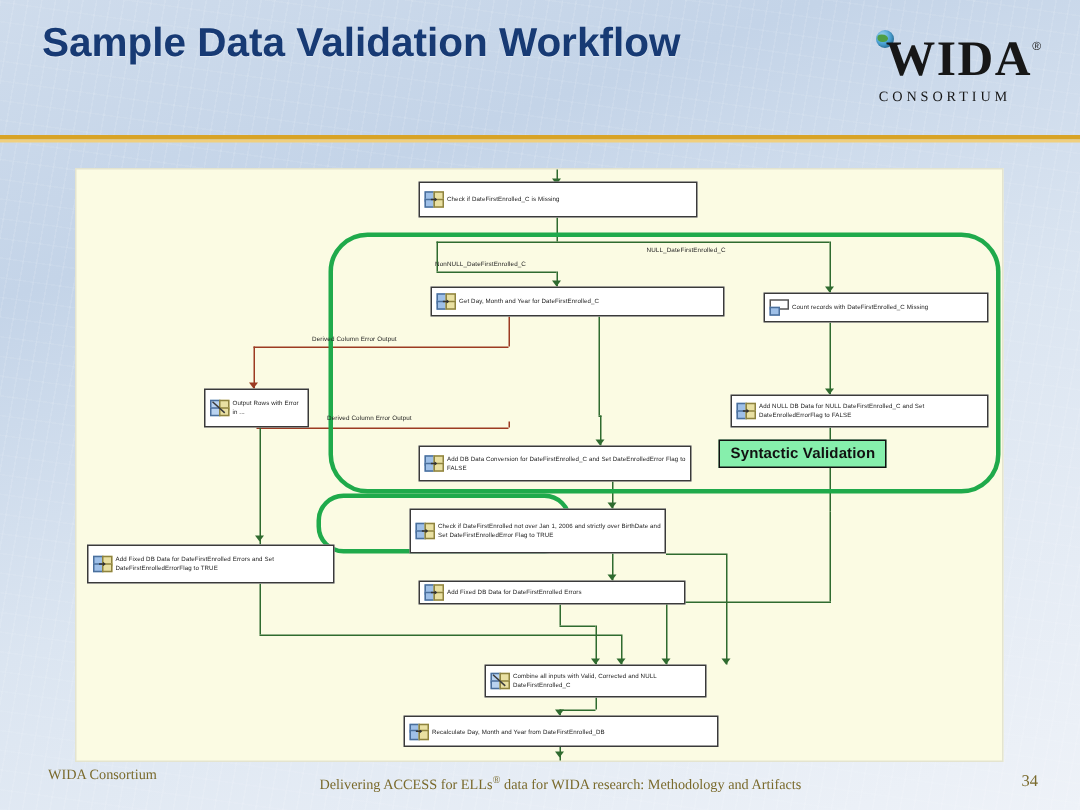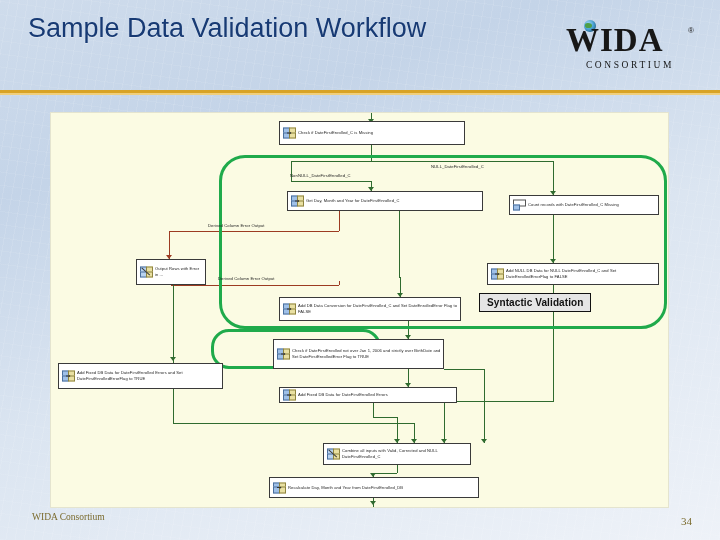--- a/index.html
+++ b/index.html
@@ -23,31 +23,31 @@
       repeating-linear-gradient(8deg, rgba(255,255,255,0.07) 0px, rgba(255,255,255,0.07) 1px, rgba(255,255,255,0) 1px, rgba(255,255,255,0) 13px);
     pointer-events:none;
   }
 
   
   #header {
     position: absolute; left:0; top:0; width:720px; height:96px;
   }
   #slide-title {
     position:absolute; left:28px; top:12px; width:470px;
-    font-size:27px; font-weight:normal; line-height:1.22;
+    font-size:27px; font-weight:bold; line-height:1.22;
     color:#173a74;
     text-shadow: 0 1px 0 rgba(255,255,255,0.35);
   }
   
   #logo { position:absolute; left:566px; top:18px; width:130px; height:62px; }
   #logo-word {
     position:absolute; left:0; top:4px; width:122px;
     font-size:33px; font-weight:bold; letter-spacing:1px;
     color:#171717; font-family:"Liberation Serif", serif;
-    text-align:left;
+    text-align:right;
   }
   #logo-reg {
     position:absolute; right:2px; top:8px; font-size:8px; color:#222;
   }
   #logo-sub {
     position:absolute; left:0; top:42px; width:128px;
     font-size:9.5px; letter-spacing:2.6px; color:#171717; text-align:center;
     font-family:"Liberation Serif", serif;
   }
   #logo-globe{
@@ -129,21 +129,21 @@
 
   
   .ring{
     position:absolute; border:3.5px solid #1faa4b; border-radius:26px;
     box-sizing:border-box; background:transparent;
   }
   .ring.semantic{ border-radius:18px; }
 
   
   .callout{
-    position:absolute; background:#e5e5e5; border:1.5px solid #111;
+    position:absolute; background:#86efac; border:1.5px solid #111;
     font-size:10px; font-weight:bold; color:#111;
     padding:3px 7px; white-space:nowrap; letter-spacing:0.1px;
   }
 
   
   #footer{ position:absolute; left:0; top:512px; width:720px; height:28px; }
   .ftxt{ position:absolute; font-size:9.5px; color:#7a6a2c; font-family:"Liberation Serif", serif; }
   #f-left{ left:32px; top:0; }
   #f-center{ left:213px; top:4px; }
   #f-page{ left:681px; top:3px; font-size:11px; }
@@ -363,16 +363,19 @@
       </span>
       <span class="nlabel">Recalculate Day, Month and Year from DateFirstEnrolled_DB</span>
     </div>
 
     <div class="callout" style="left:428px; top:180px;">Syntactic Validation</div>
 
   </div>
 
   <div id="footer">
     <div class="ftxt" id="f-left">WIDA Consortium</div>
+    <div class="ftxt" id="f-center">
+      <span>Delivering ACCESS for ELLs</span><span id="f-reg">®</span><span> data for WIDA research: Methodology and Artifacts</span>
+    </div>
     <div class="ftxt" id="f-page">34</div>
   </div>
 
 </div>
 
 </body></html>

